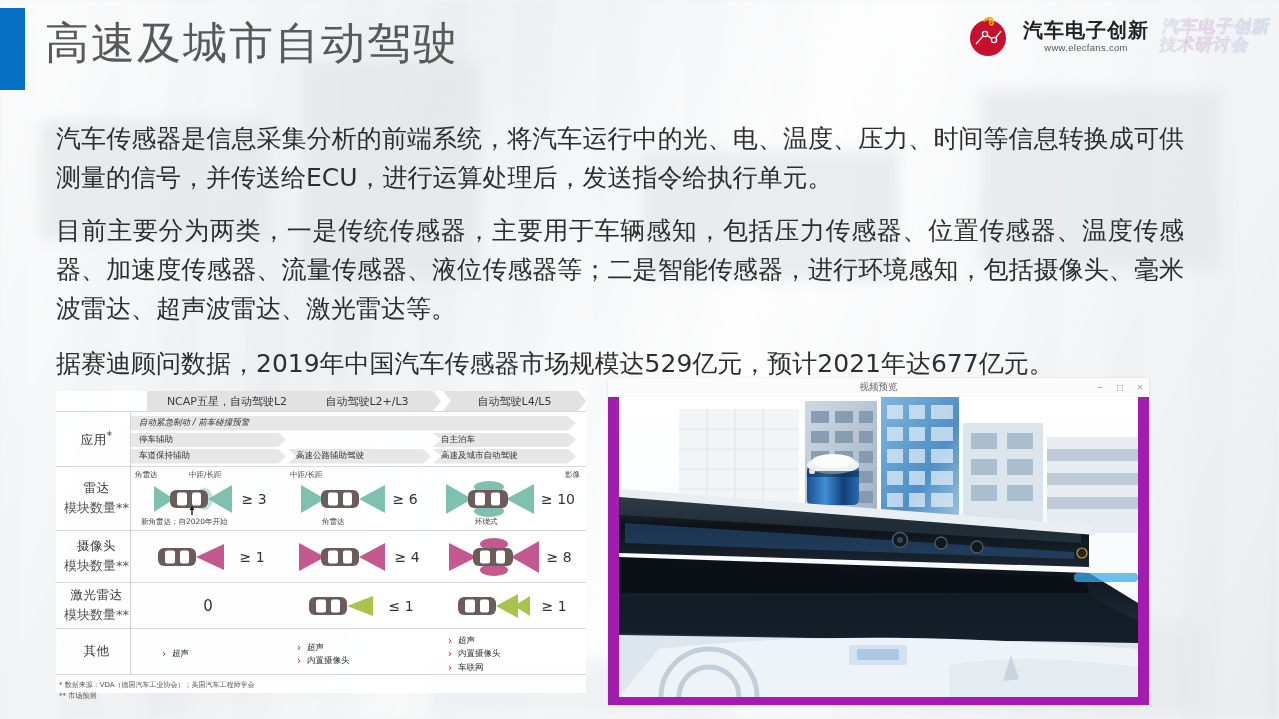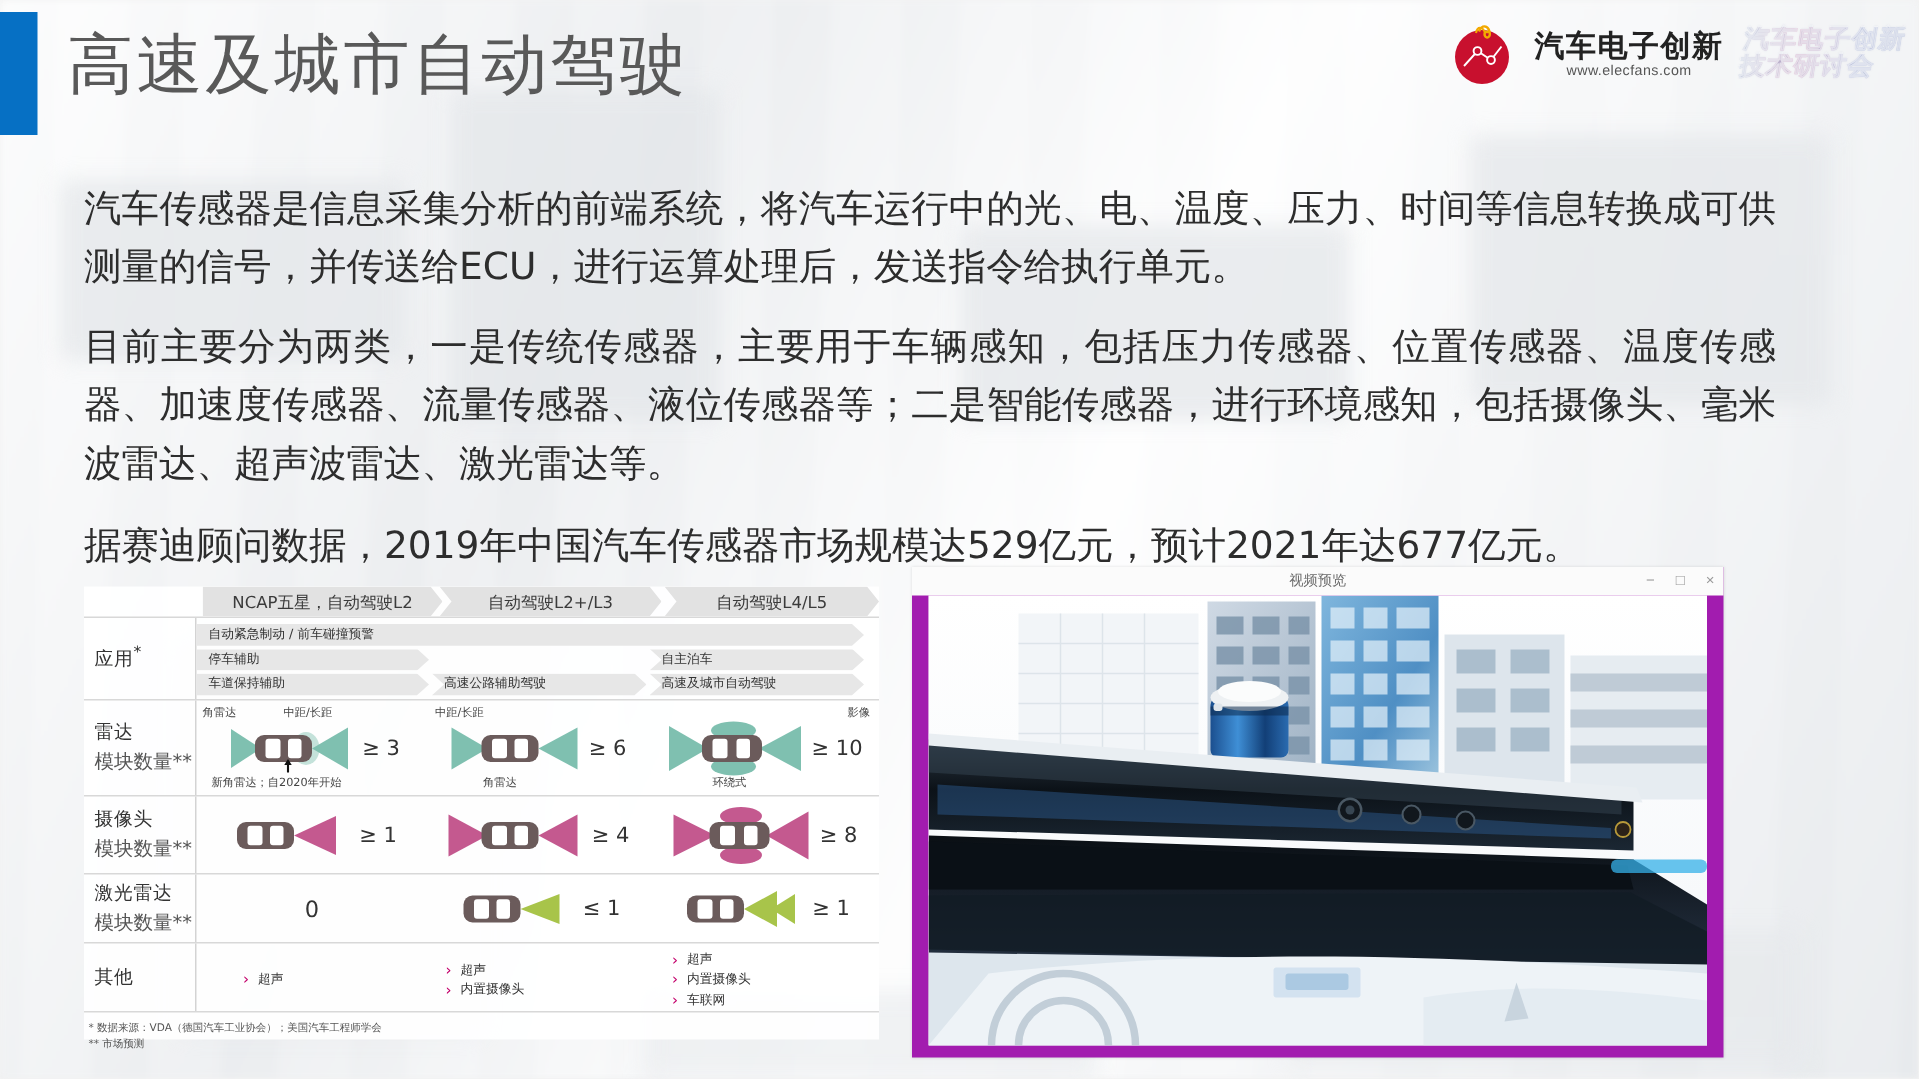--- a/index.html
+++ b/index.html
@@ -75,43 +75,44 @@
     font-family: "DejaVu Sans", "Liberation Sans", sans-serif;
   }
   
   .chev-row { position: relative; height: 20px; margin-left: 75px; }
   .chev {
     position: absolute; top: 0; height: 20px;
     background: #e2e2e2;
     display: flex; align-items: center; justify-content: center;
     font-size: 11px; color: #3b3b3b; white-space: nowrap;
   }
-  .chev.c1 { left: 4px;   width: 160px; clip-path: polygon(0 0, 152px 0, 160px 50%, 152px 100%, 0 100%); }
+  .chev.c1 { left: 16px;   width: 160px; clip-path: polygon(0 0, 152px 0, 160px 50%, 152px 100%, 0 100%); }
   .chev.c2 { left: 162px; width: 148px; clip-path: polygon(0 0, 140px 0, 148px 50%, 140px 100%, 0 100%, 8px 50%); }
   .chev.c3 { left: 312px; width: 143px; clip-path: polygon(0 0, 135px 0, 143px 50%, 135px 100%, 0 100%, 8px 50%); }
 
   .grid-row { display: flex; border-top: 1px solid #d8d8d8; }
   .grid-row:first-of-type { border-top: 1px solid #cfcfcf; }
   .rowlabel {
     width: 75px; flex: none; border-right: 1px solid #d3d3d3;
     display: flex; flex-direction: column; justify-content: center;
     padding-left: 7px;
+    align-items: center;
   }
   .rowlabel .lbl-main { font-size: 12.5px; color: #333; letter-spacing: .5px; }
   .rowlabel .lbl-sub  { font-size: 13px; color: #555; margin-top: 2px; }
   .rowbody { flex: 1; position: relative; }
 
   
   .band { position: relative; height: 14.5px; margin-bottom: 2px; }
   .band-seg {
     position: absolute; top: 0; height: 14.5px; background: #e7e7e7;
     font-size: 8.5px; color: #333; display: flex; align-items: center;
     padding-left: 8px; white-space: nowrap;
   }
-  .seg-a { left: 0;   width: 445px; clip-path: polygon(0 0, 437px 0, 445px 50%, 437px 100%, 0 100%); }
+  .seg-a { left: 0;   width: 445px; clip-path: polygon(0 0, 437px 0, 445px 50%, 437px 100%, 0 100%); font-style: italic; }
   .seg-b { left: 0;   width: 155px; clip-path: polygon(0 0, 147px 0, 155px 50%, 147px 100%, 0 100%); }
   .seg-c { left: 157px; width: 143px; clip-path: polygon(0 0, 135px 0, 143px 50%, 135px 100%, 0 100%, 8px 50%); }
   .seg-d { left: 302px; width: 143px; clip-path: polygon(0 0, 135px 0, 143px 50%, 135px 100%, 0 100%, 8px 50%); }
 
   .cells { display: flex; align-items: center; height: 100%; }
   .cell { width: 151px; position: relative; height: 100%;
           display: flex; align-items: center; justify-content: center; }
   .cell .cap-top, .cell .cap-bot {
     position: absolute; font-size: 7.5px; color: #444; white-space: nowrap;
   }

